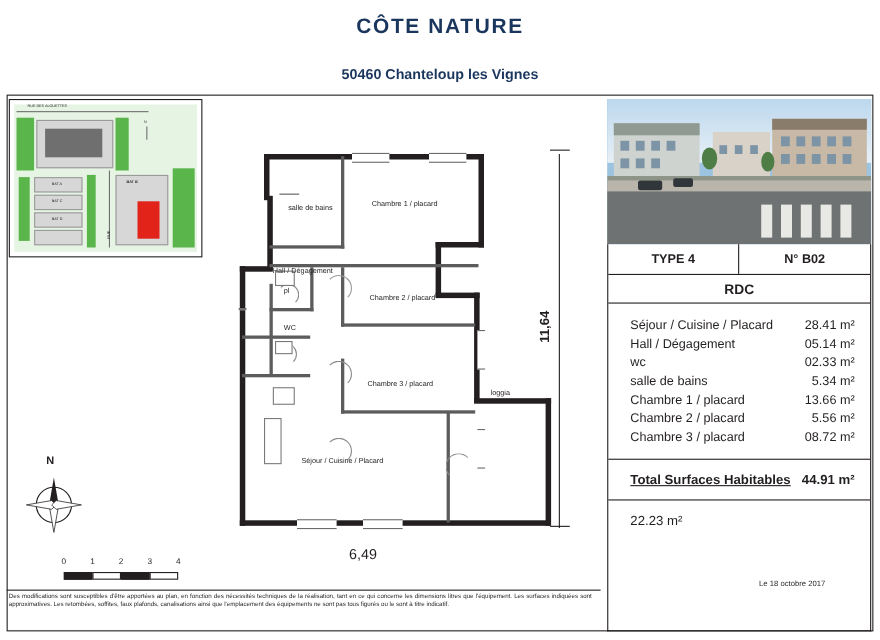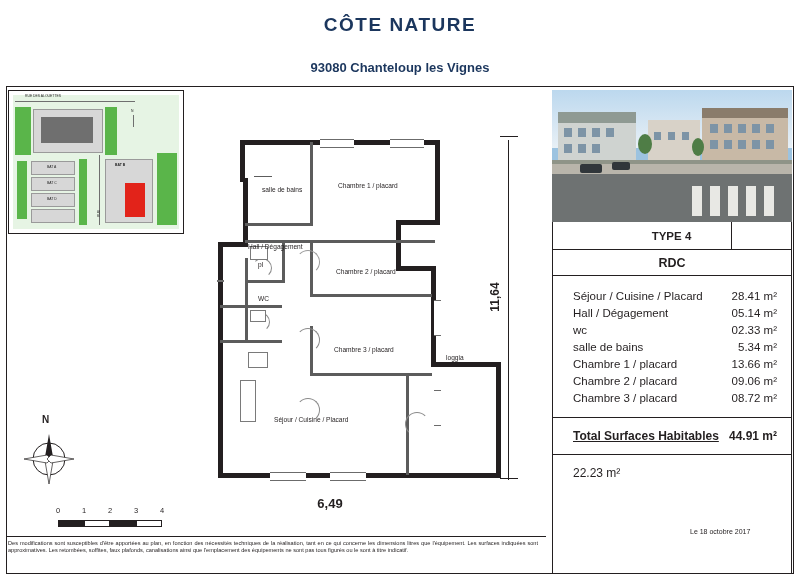--- a/index.html
+++ b/index.html
@@ -66,21 +66,21 @@
   .infobox{
     position:absolute;left:552px;top:222px;width:240px;height:352px;
     border:1px solid #231f20;box-sizing:border-box;
     border-top:none;
   }
   .ib-row{border-bottom:1px solid #231f20;box-sizing:border-box;display:flex;}
   .ib-cell{display:flex;align-items:center;justify-content:center;
     font-size:11.5px;font-weight:bold;}
   .ib-batiment{height:38px;align-items:center;justify-content:center;
     font-size:13px;font-weight:bold;letter-spacing:.5px;display:flex;}
-  .ib-type{height:28px;justify-content:center;}
+  .ib-type{height:28px;}
   .ib-type .c1{width:50%;border-right:1px solid #231f20;box-sizing:border-box;}
   .ib-type .c2{width:50%;}
   .ib-rdc{height:26px;align-items:center;justify-content:center;display:flex;font-size:12.5px;font-weight:bold;}
   .surfaces{padding:12px 0 10px 0;border-bottom:1px solid #231f20;}
   .surf-line{display:flex;font-size:11.5px;line-height:17px;padding:0 14px 0 20px;}
   .surf-name{flex:1;}
   .surf-val{width:62px;text-align:right;}
   .ib-total{height:36px;display:flex;align-items:center;padding:0 14px 0 20px;
     border-bottom:1px solid #231f20;font-size:12px;font-weight:bold;}
   .ib-total .lbl{flex:1;text-decoration:underline;}
@@ -94,21 +94,21 @@
   .room-label{position:absolute;font-size:6.6px;color:#231f20;white-space:nowrap;}
   .door{position:absolute;border:0.8px solid #8a8a8a;border-radius:50%;}
   .win{position:absolute;background:#ffffff;border-top:1px solid #6b6b6b;border-bottom:1px solid #6b6b6b;}
 
   .dim-v{position:absolute;left:508px;top:140px;height:340px;width:1px;background:#231f20;}
   .dim-v-t{position:absolute;left:500px;top:136px;width:18px;height:1px;background:#231f20;}
   .dim-v-b{position:absolute;left:500px;top:478px;width:18px;height:1px;background:#231f20;}
   .dim-v-label{position:absolute;left:480px;top:290px;font-size:12px;font-weight:bold;
      transform:rotate(-90deg);transform-origin:center;white-space:nowrap;}
   .dim-h-label{position:absolute;left:270px;top:496px;width:120px;text-align:center;
-     font-size:13px;font-weight:bold;}
+     font-size:13px;font-weight:normal;}
 
   
   .compass{position:absolute;left:18px;top:428px;width:62px;height:62px;}
   .cmp-n{position:absolute;left:24px;top:-14px;font-size:10px;font-weight:bold;}
 
   
   .scalebar{position:absolute;left:58px;top:512px;width:120px;height:20px;}
   .sb-seg{position:absolute;top:8px;height:7px;border:1px solid #231f20;box-sizing:border-box;}
   .sb-fill{background:#231f20;}
   .sb-num{position:absolute;top:-6px;font-size:7.5px;}
@@ -122,21 +122,21 @@
     position:absolute;left:690px;top:528px;font-size:7px;color:#231f20;
   }
   .hr-sep{position:absolute;left:6px;top:536px;width:540px;height:1px;background:#231f20;}
 </style>
 </head>
 <body>
 
 <div class="sheet">
 
   <div class="title">CÔTE NATURE</div>
-  <div class="subtitle">93080 Chanteloup les Vignes</div>
+  <div class="subtitle">50460 Chanteloup les Vignes</div>
 
   <div class="frame"></div>
 
   <div class="siteplan">
     <div class="sp-green" style="left:4px;top:4px;width:166px;height:134px;opacity:.15"></div>
 
     <div class="sp-line" style="left:6px;top:10px;width:120px;height:1px;"></div>
     <div class="sp-txt" style="left:16px;top:3px;">RUE DES ALOUETTES</div>
 
     <div class="sp-grey" style="left:24px;top:18px;width:70px;height:44px;"></div>
@@ -202,20 +202,21 @@
     <div class="ph-stripe" style="left:212px;top:96px;width:10px;height:30px;"></div>
     <div class="ph-tree" style="left:86px;top:44px;width:14px;height:20px;"></div>
     <div class="ph-tree" style="left:140px;top:48px;width:12px;height:18px;"></div>
     <div class="ph-car" style="left:28px;top:74px;width:22px;height:9px;"></div>
     <div class="ph-car" style="left:60px;top:72px;width:18px;height:8px;"></div>
   </div>
 
   <div class="infobox">
     <div class="ib-row ib-type">
       <div class="ib-cell c1">TYPE 4</div>
+      <div class="ib-cell c2">N° B02</div>
     </div>
     <div class="ib-row ib-rdc">RDC</div>
 
     <div class="surfaces">
       <div class="surf-line">
         <span class="surf-name">Séjour / Cuisine / Placard</span>
         <span class="surf-val">28.41 m²</span>
       </div>
       <div class="surf-line">
         <span class="surf-name">Hall / Dégagement</span>
@@ -228,21 +229,21 @@
       <div class="surf-line">
         <span class="surf-name">salle de bains</span>
         <span class="surf-val">5.34 m²</span>
       </div>
       <div class="surf-line">
         <span class="surf-name">Chambre 1 / placard</span>
         <span class="surf-val">13.66 m²</span>
       </div>
       <div class="surf-line">
         <span class="surf-name">Chambre 2 / placard</span>
-        <span class="surf-val">09.06 m²</span>
+        <span class="surf-val">5.56 m²</span>
       </div>
       <div class="surf-line">
         <span class="surf-name">Chambre 3 / placard</span>
         <span class="surf-val">08.72 m²</span>
       </div>
     </div>
 
     <div class="ib-total">
       <span class="lbl">Total Surfaces Habitables</span>
       <span>44.91 m²</span>

